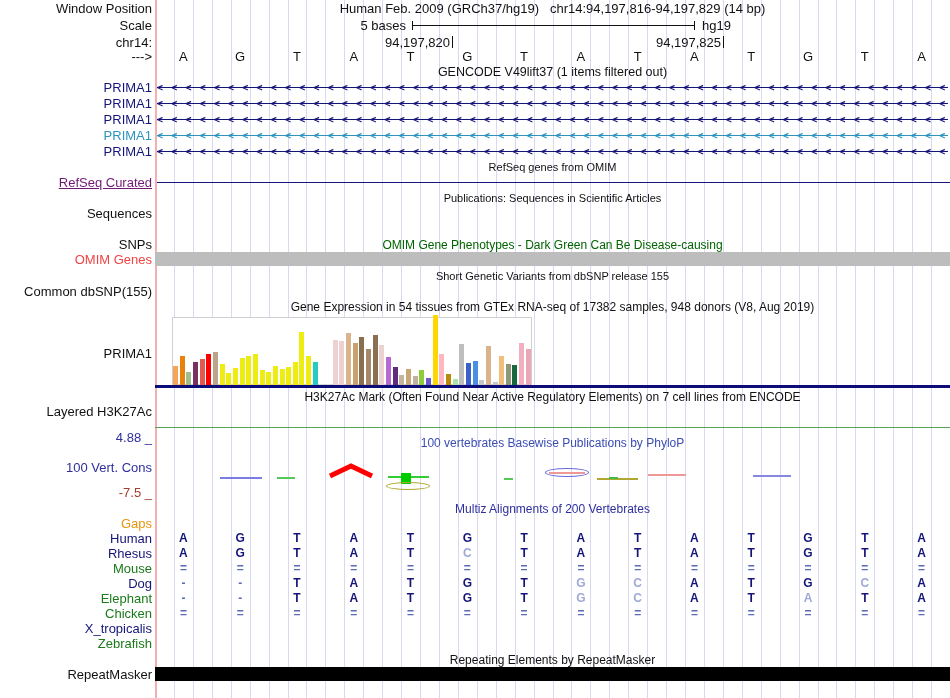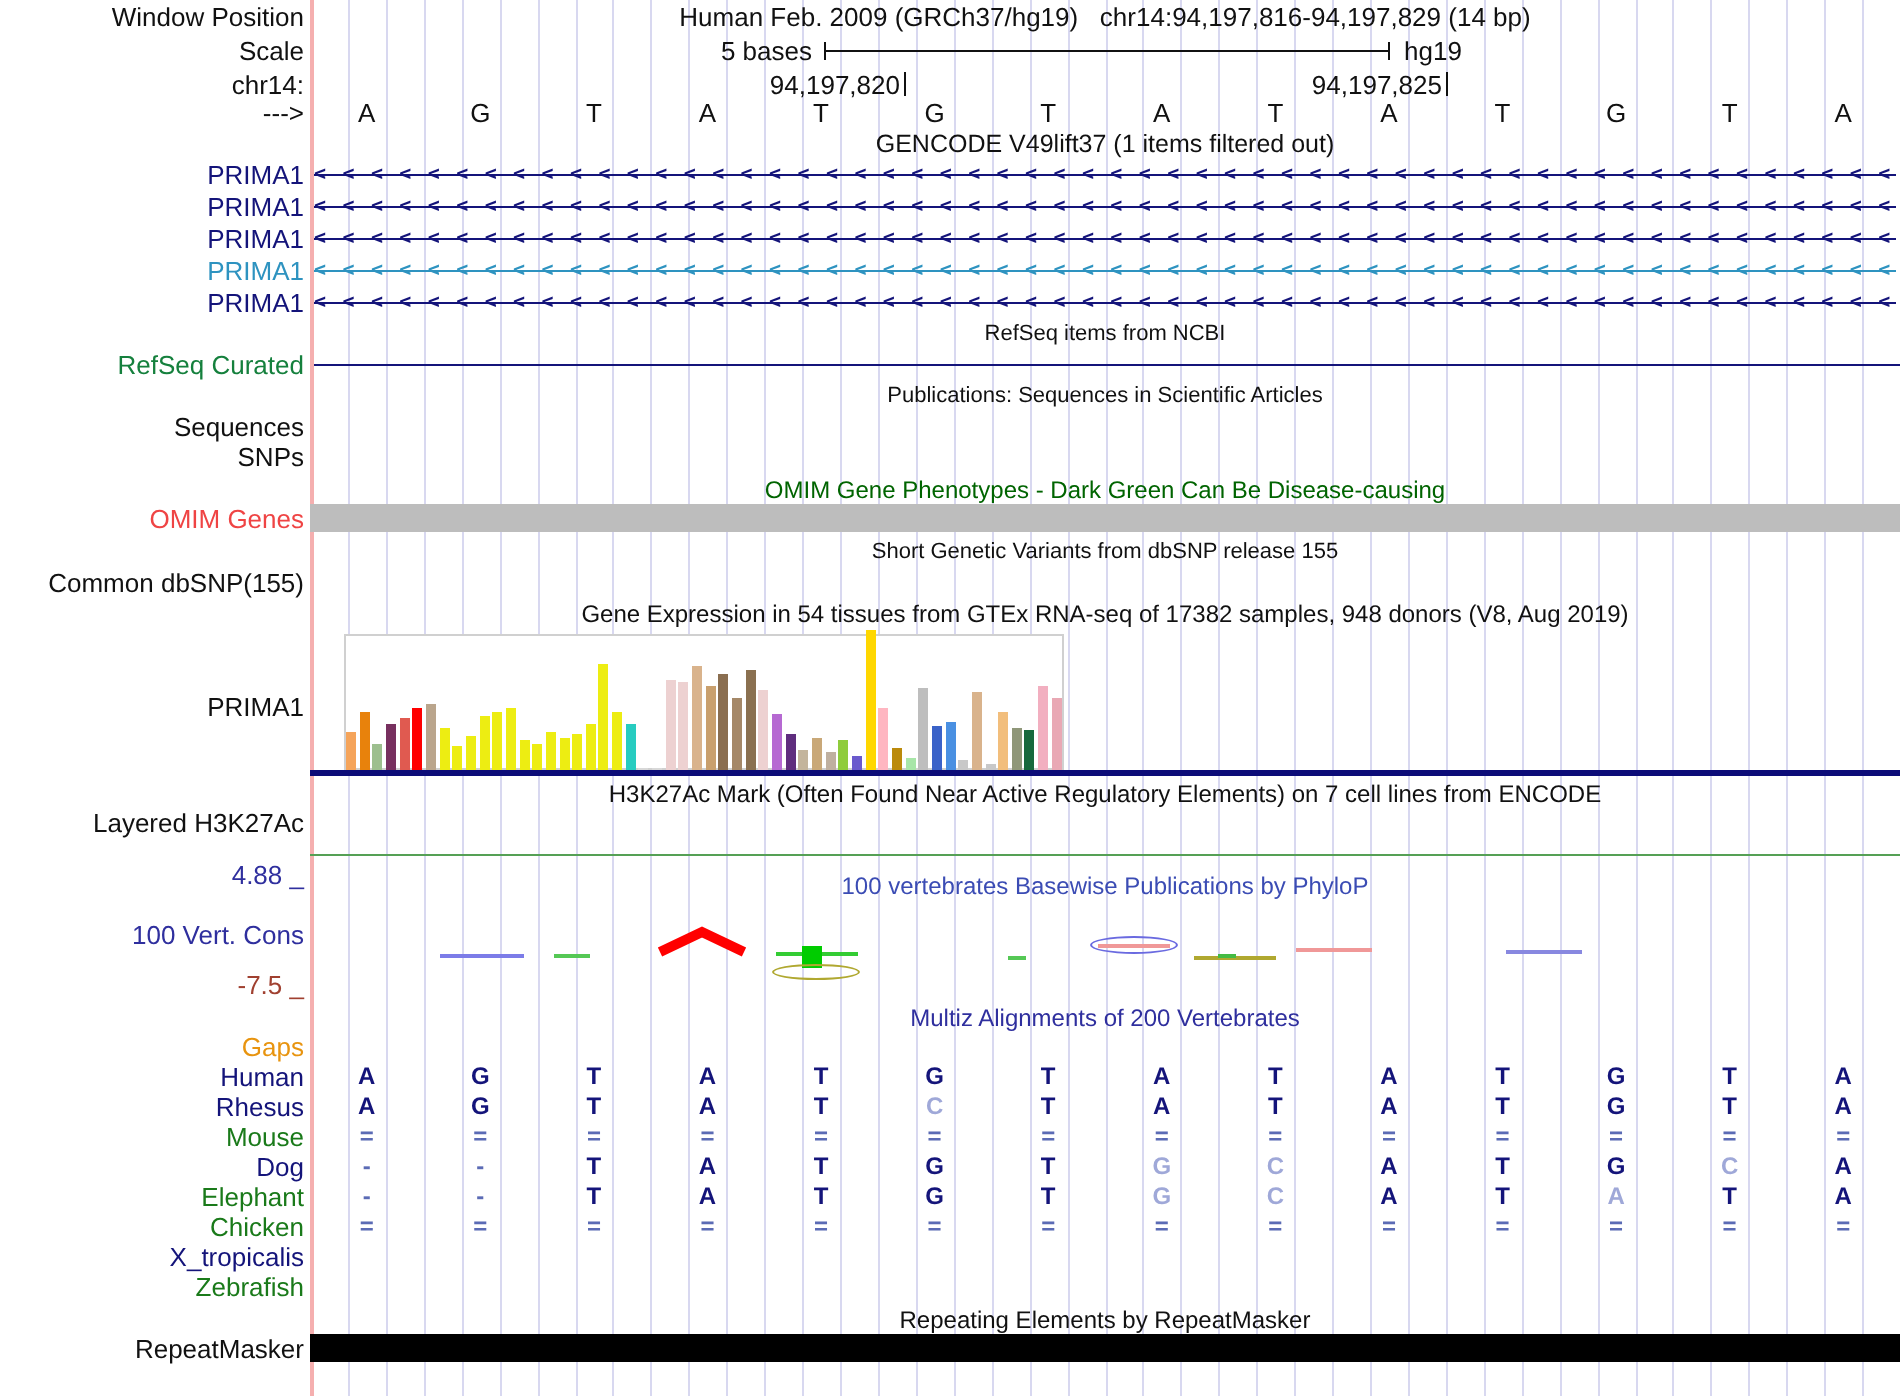--- a/index.html
+++ b/index.html
@@ -124,27 +124,27 @@
         <div class="gl"></div>
         <div class="ga">&lt;&lt;&lt;&lt;&lt;&lt;&lt;&lt;&lt;&lt;&lt;&lt;&lt;&lt;&lt;&lt;&lt;&lt;&lt;&lt;&lt;&lt;&lt;&lt;&lt;&lt;&lt;&lt;&lt;&lt;&lt;&lt;&lt;&lt;&lt;&lt;&lt;&lt;&lt;&lt;&lt;&lt;&lt;&lt;&lt;&lt;&lt;&lt;&lt;&lt;&lt;&lt;&lt;&lt;&lt;&lt;</div>
       </div>
       <div class="glabel" style="top: 145px; color: rgb(20, 20, 122);">PRIMA1</div>
       <div class="generow" style="top: 145px; color: rgb(20, 20, 122);">
         <div class="gl"></div>
         <div class="ga">&lt;&lt;&lt;&lt;&lt;&lt;&lt;&lt;&lt;&lt;&lt;&lt;&lt;&lt;&lt;&lt;&lt;&lt;&lt;&lt;&lt;&lt;&lt;&lt;&lt;&lt;&lt;&lt;&lt;&lt;&lt;&lt;&lt;&lt;&lt;&lt;&lt;&lt;&lt;&lt;&lt;&lt;&lt;&lt;&lt;&lt;&lt;&lt;&lt;&lt;&lt;&lt;&lt;&lt;&lt;&lt;</div>
       </div>
     </div>
 
-  <div class="ctitle" style="top:161px;font-size:11px;">RefSeq items from NCBI</div>
-  <div class="glabel" style="top:176px;color:#15803d;">RefSeq Curated</div>
+  <div class="ctitle" style="top:161px;font-size:11px;">RefSeq genes from OMIM</div>
+  <div class="glabel" style="top:176px;color:#701a75;text-decoration:underline;">RefSeq Curated</div>
   <div class="abs" style="left:157px;top:182px;width:793px;height:1px;background:#14147A;"></div>
 
   <div class="ctitle" style="top:192px;font-size:11px;">Publications: Sequences in Scientific Articles</div>
   <div class="glabel" style="top:207px;">Sequences</div>
-  <div class="glabel" style="top:222px;">SNPs</div>
+  <div class="glabel" style="top:238px;">SNPs</div>
 
   <div class="ctitle" style="top:239px;font-size:12px;color:#006400;">OMIM Gene Phenotypes - Dark Green Can Be Disease-causing</div>
   <div class="glabel" style="top:253px;color:#ef4444;">OMIM Genes</div>
   <div class="abs" style="left:155px;top:252px;width:795px;height:14px;background:#BDBDBD;"></div>
 
   <div class="ctitle" style="top:270px;font-size:11px;">Short Genetic Variants from dbSNP release 155</div>
   <div class="glabel" style="top:285px;">Common dbSNP(155)</div>
 
   <div class="ctitle" style="top:301px;font-size:12px;">Gene Expression in 54 tissues from GTEx RNA-seq of 17382 samples, 948 donors (V8, Aug 2019)</div>
   <div class="glabel" style="top:347px;">PRIMA1</div>

